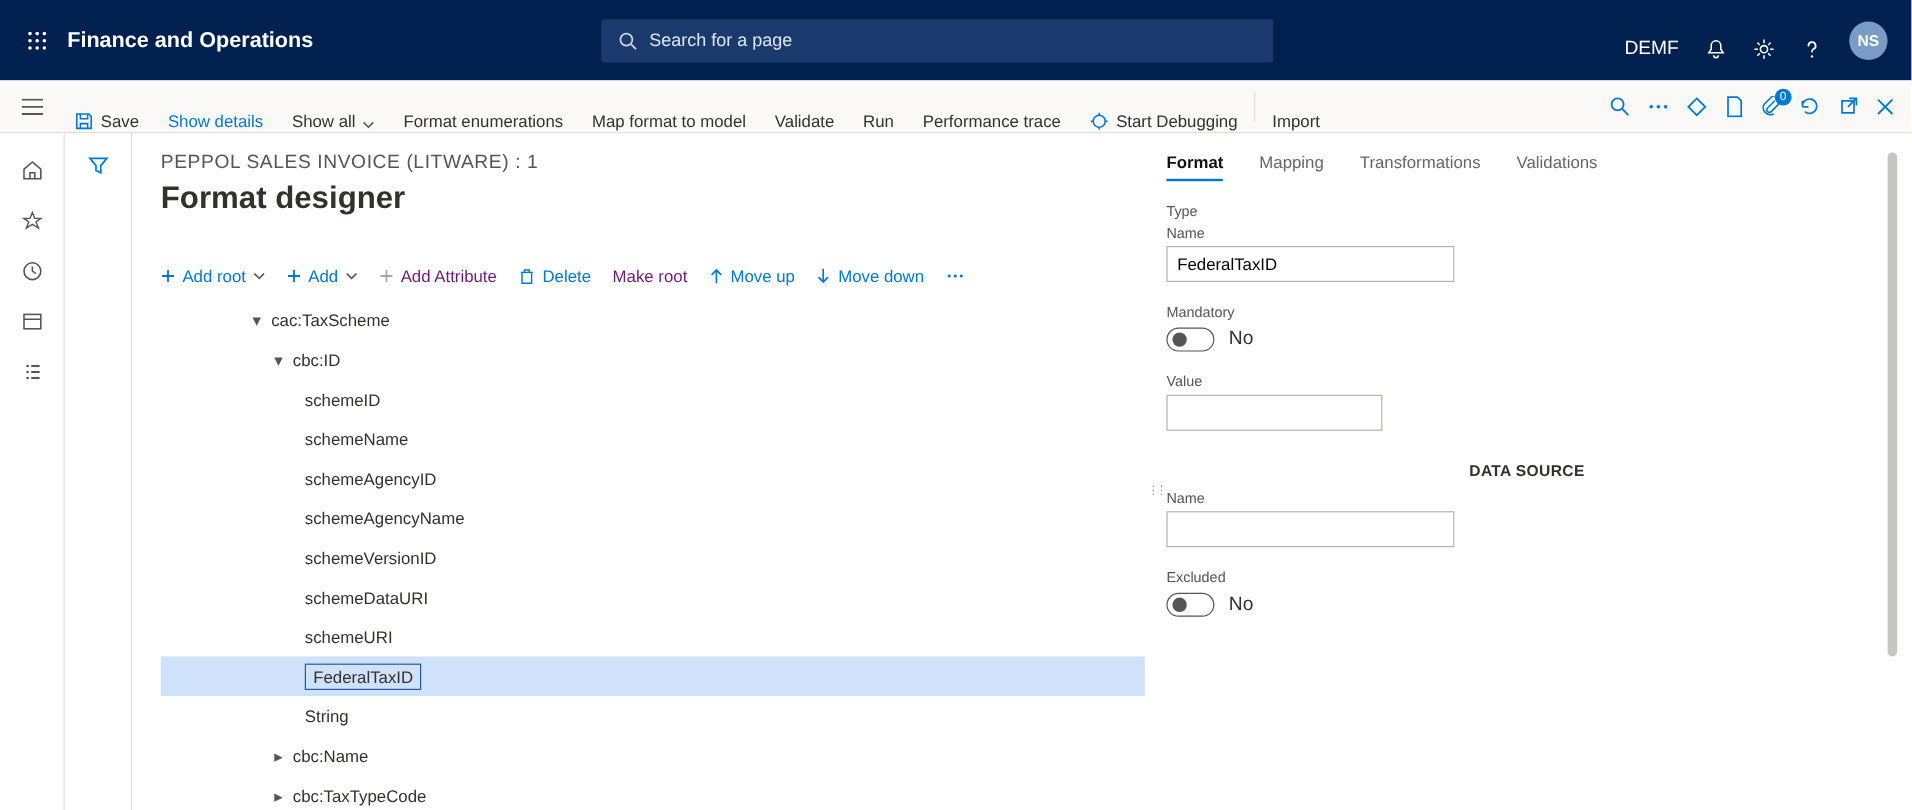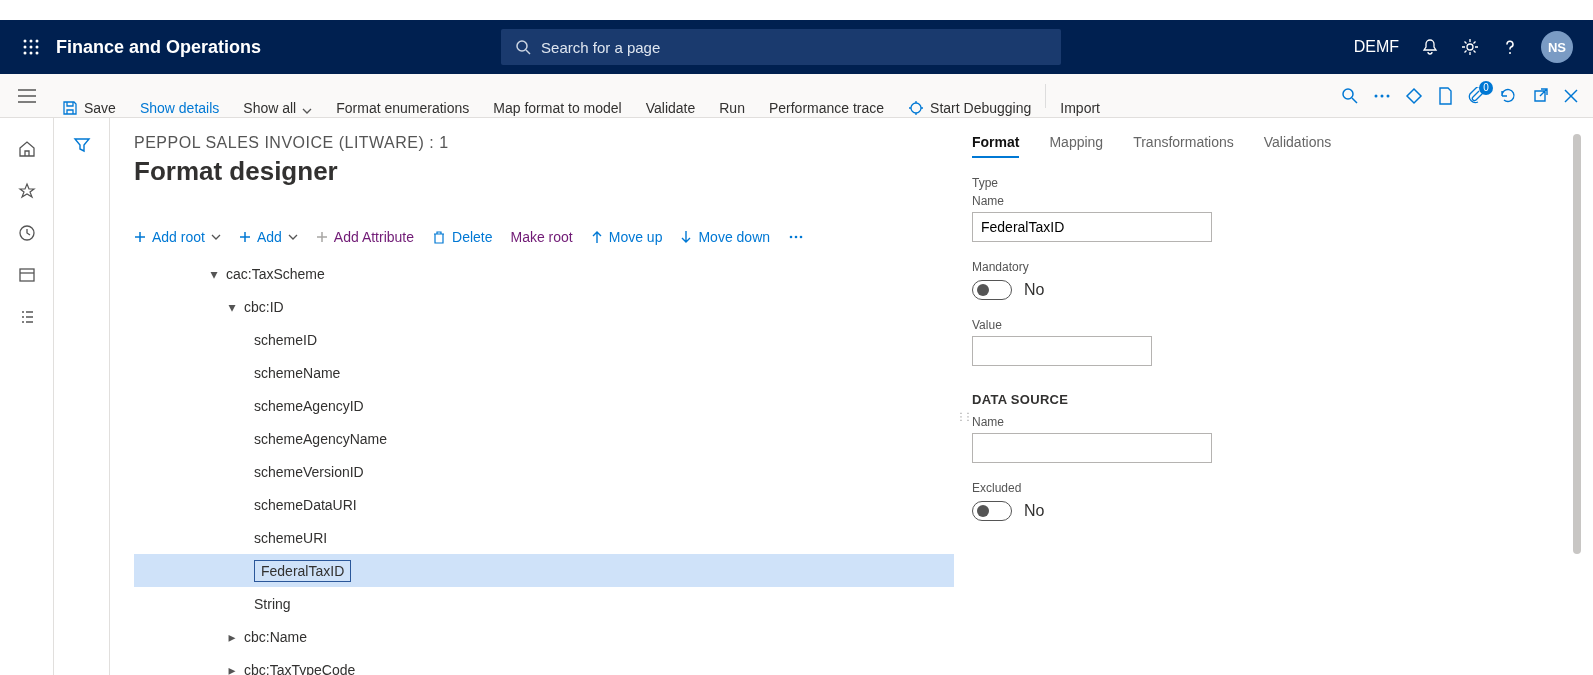--- a/index.html
+++ b/index.html
@@ -1,25 +1,25 @@
 <!DOCTYPE html>
 <html><head>
 <meta charset="utf-8">
 <style>
 * { box-sizing: border-box; margin: 0; padding: 0; font-family: "Segoe UI", -apple-system, sans-serif; }
 body { width:1593px; height:675px; overflow:hidden; background:#fff; color:#323130; }
 
 
-.hdr { height:54px; background:#002050; display:flex; align-items:center; color:#fff; padding:0 8px;margin-top:20px; }
+.hdr { height:67px; background:#002050; display:flex; align-items:center; color:#fff; padding:0 8px; }
 .hdr .waffle { width:46px; display:flex; justify-content:center; }
 .hdr .brand { font-size:18px; font-weight:600; margin-left:2px; }
 .hdr .srch { flex:0 0 560px; height:36px; background:#1a3a6e; border-radius:2px; display:flex; align-items:center; margin-left:240px; padding:0 14px; color:#dfe6f0; }
 .hdr .srch svg { margin-right:10px; opacity:.9; }
 .hdr .srch span { font-size:15px; }
-.hdr .hright { margin-left:auto; display:flex; align-items:center; gap:22px; padding-right:12px; }
+.hdr .hright { margin-left:auto; display:flex; align-items:flex-end; gap:22px; padding-right:12px; }
 .hdr .hright .hbtn { color:#fff; display:flex; align-items:center; }
 .hdr .avatar { width:32px; height:32px; border-radius:50%; background:#7a9bc4; display:flex; align-items:center; justify-content:center; font-size:13px; font-weight:600; }
 
 
 .cmdbar { height:44px; background:#faf9f8; border-bottom:1px solid #e1dfdd; display:flex; align-items:center; padding-left:4px; }
 .cmdbar .ham { width:46px; display:flex; justify-content:center; }
 .cmd { display:flex; align-items:flex-end; gap:6px; padding:2px 12px; height:44px; font-size:14px; color:#323130; cursor:pointer; }
 .cmd.blue { color:#0078d4; }
 .cmd .ic { display:flex; align-items:center; }
 .cmdgroup-right { margin-left:auto; display:flex; align-items:center; gap:14px; padding-right:14px; }
@@ -68,21 +68,21 @@
 .rtabs { display:flex; gap:30px; border-bottom:0; margin-bottom:18px; font-size:14px; }
 .rtab { color:#666; padding-bottom:6px; cursor:pointer; }
 .rtab.active { color:#111; border-bottom:2px solid #0078d4; font-weight:600; }
 .fld-lbl { font-size:12px; color:#555; margin-bottom:4px; }
 .fld-val { font-size:14px; margin-bottom:18px; }
 .fld-box { width:240px; height:30px; border:1px solid #b5b3b1; background:#fff; padding:4px 8px; font-size:14px; }
 .fld-box.ro { background:#f4f3f2; border-color:#f4f3f2; }
 .toggle { display:flex; align-items:center; gap:12px; margin-top:6px; margin-bottom:18px; }
 .togctrl { width:40px; height:20px; border:1px solid #555; border-radius:10px; position:relative; }
 .togctrl::after { content:""; position:absolute; width:12px; height:12px; background:#555; border-radius:50%; top:3px; left:4px; }
-.sec-head { font-weight:600; font-size:13px; letter-spacing:.3px; margin:12px 0 8px; }
+.sec-head { font-weight:600; font-size:13px; letter-spacing:.3px; margin:12px 0 8px;text-align:center; }
 .rscroll { position:absolute; right:12px; top:0; width:8px; height:420px; background:#c8c6c4; border-radius:4px; }
 
 svg { display:block; }
 </style>
 </head>
 <body>
 
 <div class="hdr">
   <div class="waffle">
     <svg width="16" height="16">

